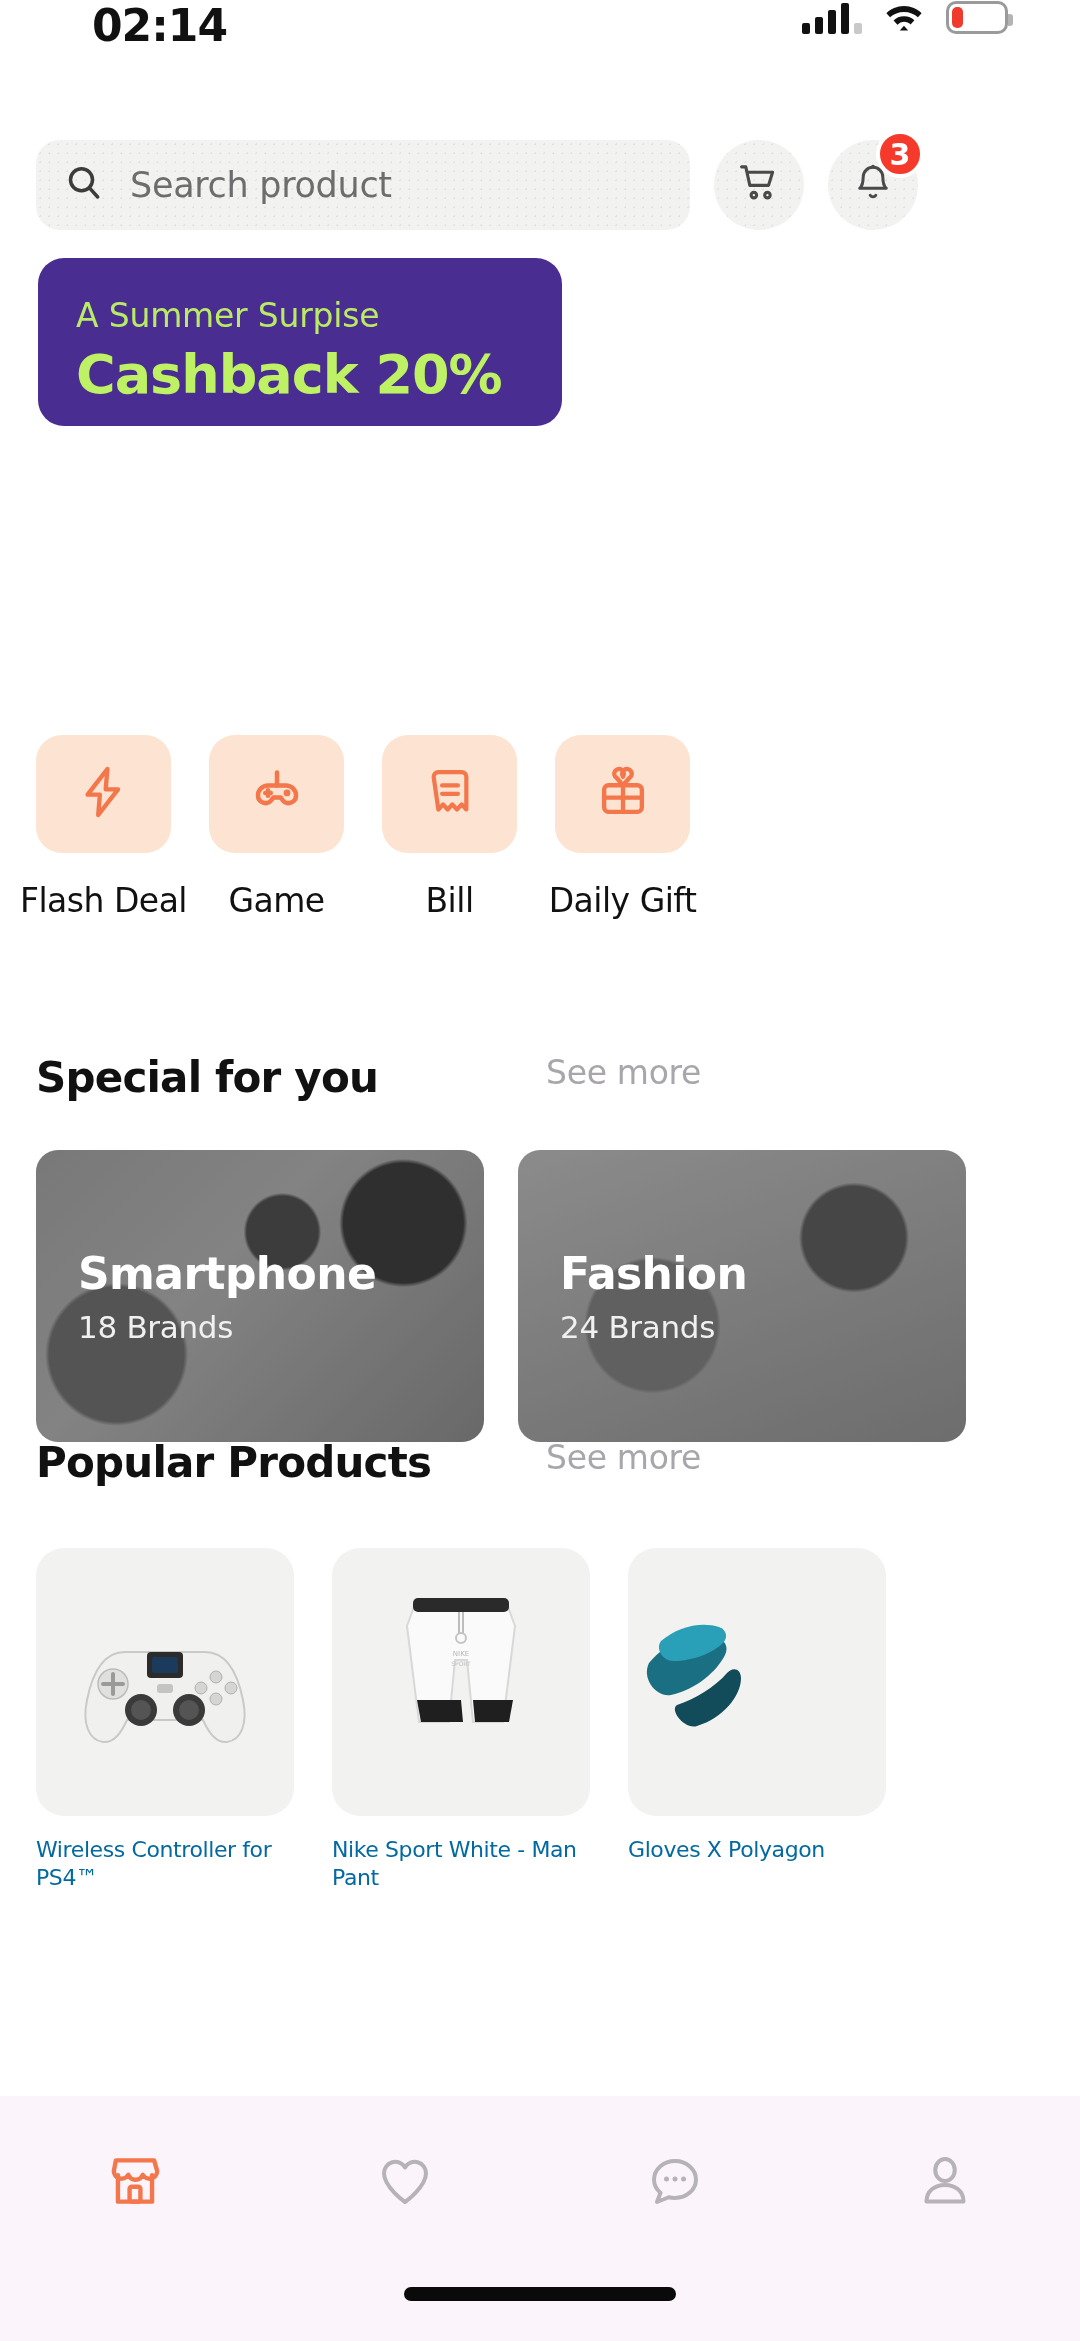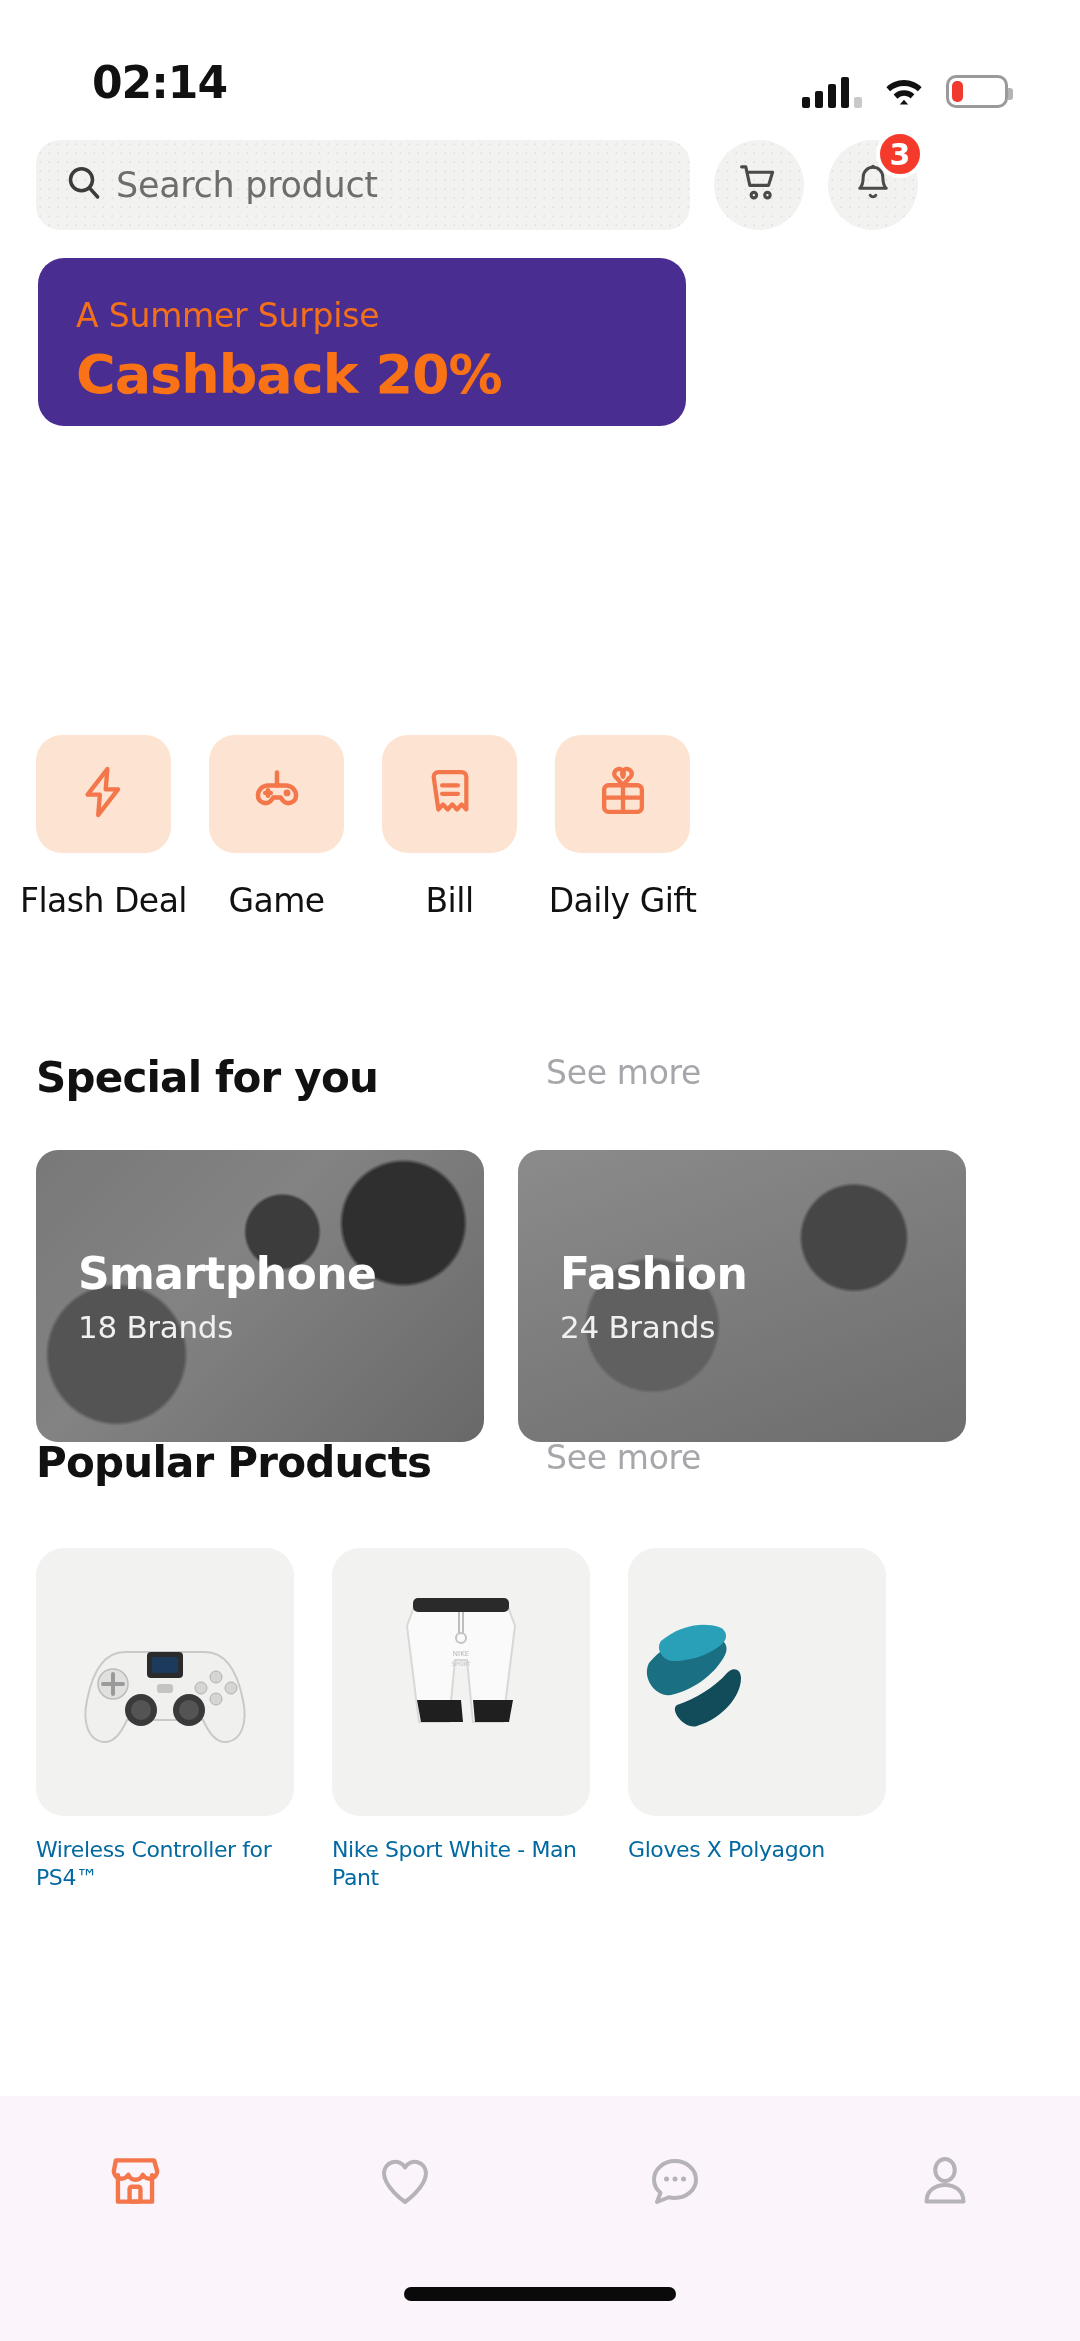--- a/index.html
+++ b/index.html
@@ -7,21 +7,21 @@
   body {
     font-family:"DejaVu Sans", sans-serif;
     background:#ffffff;
     overflow:hidden;
     position:relative;
   }
 
   
   .statusbar{
     position:absolute; top:0; left:0; width:1080px; height:108px;
-    display:flex; align-items:flex-end; justify-content:space-between;
+    display:flex; align-items:flex-start; justify-content:space-between;
     padding:0 72px 0 92px;
   }
   .status-time{ font-size:44px; font-weight:700; color:#111; letter-spacing:-1px;
     font-family:"DejaVu Sans", sans-serif; }
   .status-icons{ display:flex; align-items:center; gap:22px; }
 
   .signal{ display:flex; align-items:flex-end; gap:5px; height:34px; }
   .signal i{ display:block; width:8px; background:#111; border-radius:2px; }
   .signal i:nth-child(1){ height:11px; }
   .signal i:nth-child(2){ height:17px; }
@@ -43,21 +43,21 @@
   
   .searchrow{
     position:absolute; top:140px; left:36px; width:1008px; height:90px;
     display:flex; align-items:center; gap:24px;
   }
   .searchbox{
     flex:0 0 654px; height:90px; border-radius:24px;
     background:#f2f2f0;
     background-image:radial-gradient(#e2e2df 1px, transparent 1px);
     background-size:9px 9px;
-    display:flex; align-items:center; padding:0 28px; gap:12px;
+    display:flex; align-items:center; padding:0 28px; gap:26px;
   }
   .search-input{
     border:none; outline:none; background:transparent;
     font-family:"DejaVu Sans", sans-serif;
     font-size:35px; color:#6d6d6d; width:100%; letter-spacing:-0.3px;
   }
   .search-input::placeholder{ color:#6d6d6d; }
 
   .circle-btn{
     width:90px; height:90px; border-radius:50%;
@@ -71,23 +71,23 @@
     position:absolute; top:-10px; right:-6px;
     min-width:48px; height:48px; border-radius:50%;
     background:#f5392b; color:#fff;
     font-size:30px; font-weight:700;
     display:flex; align-items:center; justify-content:center;
     border:4px solid #ffffff;
   }
 
   
   .banner{
-    position:absolute; top:258px; left:38px; width:648px; height:168px;
+    position:absolute; top:258px; left:38px; width:524px; height:168px;
     background:#4a2d91; border-radius:26px;
-    padding:38px 0 0 38px; color:#f97316;
+    padding:38px 0 0 38px; color:#bef264;
   }
   .banner-sub{ font-size:33px; font-weight:400; letter-spacing:-0.2px; opacity:.97; }
   .banner-title{ font-size:54px; font-weight:700; margin-top:8px; letter-spacing:-1px; }
 
   
   .cats{
     position:absolute; top:735px; left:36px; width:1044px;
     display:flex; gap:38px;
   }
   .cat{ width:135px; display:flex; flex-direction:column; align-items:center; flex:0 0 135px; }

